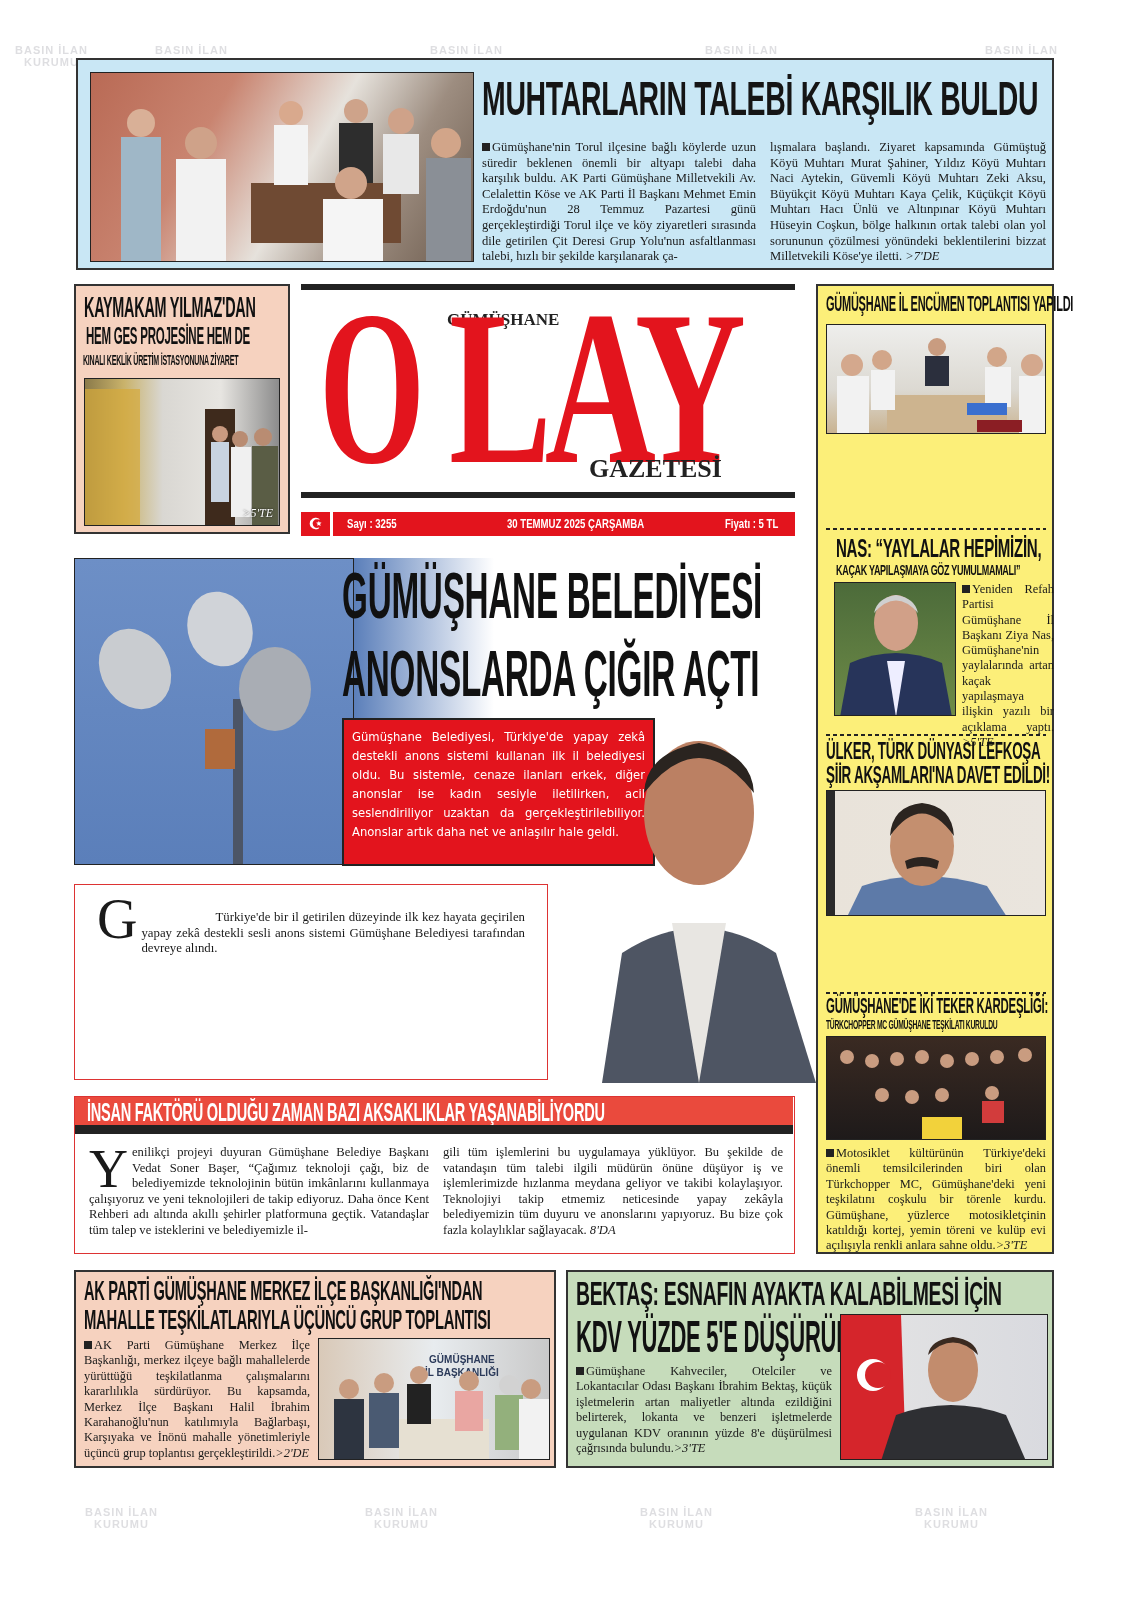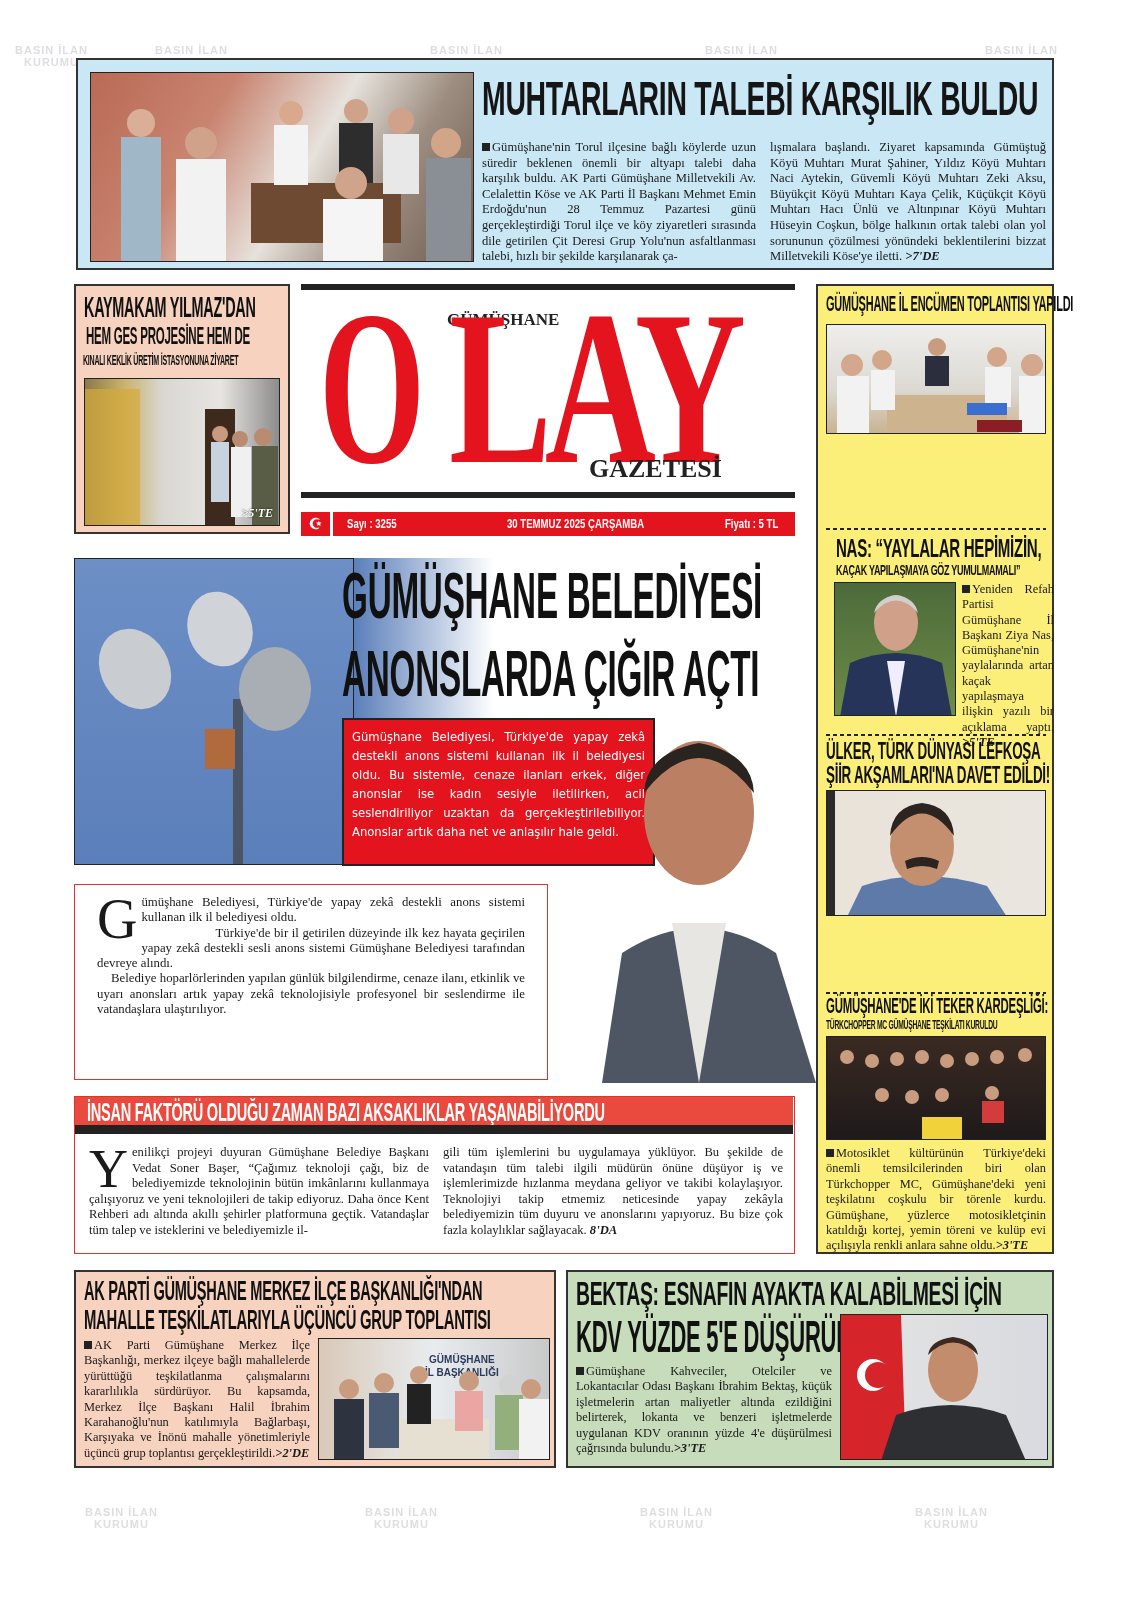--- a/index.html
+++ b/index.html
@@ -1,21 +1,21 @@
 <!DOCTYPE html>
 <html><head>
 <meta charset="utf-8">
 <style>
 *{box-sizing:border-box;margin:0;padding:0}
 body{width:1140px;height:1613px;background:#fff;position:relative;overflow:hidden;font-family:"Liberation Serif",serif;color:#111}
 .abs{position:absolute}
 .cond{font-family:"Liberation Sans",sans-serif;font-weight:bold;transform-origin:left top;letter-spacing:-0.5px}
 .body-text{font-family:"Liberation Serif",serif;font-size:12.6px;line-height:15.6px;text-align:justify;color:#1a1a1a}
 .photo{border:1.5px solid #222;overflow:hidden}
-.ref{font-weight:bold;font-style:italic}
+.ref{font-weight:normal;font-style:italic}
 .wm{position:absolute;font-family:"Liberation Sans",sans-serif;font-weight:bold;font-size:11px;color:rgba(160,160,170,0.35);text-align:center;line-height:12px;letter-spacing:1px;pointer-events:none}
 .wave{height:6px;background:repeating-linear-gradient(90deg,#222 0 4px,transparent 4px 7px);height:2px;margin:4px 0}
 .sq{display:inline-block;width:8px;height:8px;background:#222;margin-right:2px}
 </style>
 </head>
 <body>
 
 <div>
   <div class="wm" style="left:15px;top:44px">
       <div>BASIN İLAN</div>
@@ -138,23 +138,23 @@
     <svg width="234" height="380">
       <path d="M20 380 L40 250 Q117 200 194 250 L234 380 Z" fill="#4e5563"></path>
       <path d="M90 220 L117 380 L144 220 Z" fill="#e8e6e2"></path>
       <ellipse cx="117" cy="110" rx="55" ry="72" fill="#bb8063"></ellipse>
       <path d="M62 90 Q117 20 172 90 Q170 50 117 40 Q64 50 62 90 Z" fill="#2a2420"></path>
     </svg>
   </div>
   <div class="abs" style="left:0;top:326px;width:474px;height:196px;border:1.5px solid #d33;padding:10px 22px 6px 22px;background:#fff">
     <div class="body-text" style="font-size:12.8px;line-height:15.3px">
       <span style="float:left;font-size:56px;line-height:44px;margin:2px 4px 0 0;font-family:'Liberation Serif',serif">G</span>
-      <span>ümüşhane Belediyesi, Türkiye'de yapay zekâ destekli anons sistemi kullanan ilk il belediyesi oldu.</span><br>
+      <br>
       <span style="display:inline-block;width:74px"></span><span>Türkiye'de bir il getirilen düzeyinde ilk kez hayata geçirilen yapay zekâ destekli sesli anons sistemi Gümüşhane Belediyesi tarafından devreye alındı.</span><br>
-      <span style="display:inline-block;width:14px"></span><span>Belediye hoparlörlerinden yapılan günlük bilgilendirme, cenaze ilanı, etkinlik ve uyarı anonsları artık yapay zekâ teknolojisiyle profesyonel bir seslendirme ile vatandaşlara ulaştırılıyor.</span><br>
+      <span style="display:inline-block;width:14px"></span><br>
       <span style="display:inline-block;width:14px"></span>
     </div>
   </div>
 </div>
 
 <div class="abs" style="left:74px;top:1096px;width:721px;height:158px;border:1.5px solid #d33">
   <div class="abs" style="left:0;top:0;width:718px;height:28px;background:#ea4a3d"></div>
   <div class="abs cond" style="left:12px;top:2px;font-size:26px;line-height:26px;transform:scaleX(0.56);white-space:nowrap;color:#fff">İNSAN FAKTÖRÜ OLDUĞU ZAMAN BAZI AKSAKLIKLAR YAŞANABİLİYORDU</div>
   <div class="abs" style="left:0;top:28px;width:718px;height:9px;background:#222"></div>
   <div class="abs body-text" style="left:14px;top:48px;width:340px">
@@ -275,21 +275,21 @@
       <circle cx="212" cy="50" r="10" fill="#c99c80"></circle>
         <rect x="200" y="60" width="30" height="62" fill="#f2f2f2"></rect>
     </svg>
   </div>
 </div>
 
 <div class="abs" style="left:566px;top:1270px;width:488px;height:198px;background:#c6dcbb;border:2px solid #333">
   <div class="abs cond" style="left:8px;top:2px;font-size:34px;line-height:38px;transform:scaleX(0.57);white-space:nowrap">BEKTAŞ: ESNAFIN AYAKTA KALABİLMESİ İÇİN</div>
   <div class="abs cond" style="left:8px;top:42px;font-size:44px;line-height:46px;transform:scaleX(0.5);white-space:nowrap">KDV YÜZDE 5'E DÜŞÜRÜLMELİ</div>
   <div class="abs body-text" style="left:8px;top:92px;width:256px;font-size:12.4px;line-height:15.4px">
-    <span class="sq"></span><span>Gümüşhane Kahveciler, Otelciler ve Lokantacılar Odası Başkanı İbrahim Bektaş, küçük işletmelerin artan maliyetler altında ezildiğini belirterek, lokanta ve benzeri işletmelerde uygulanan KDV oranının yüzde 4'e düşürülmesi çağrısında bulundu.</span><span class="ref">&gt;3'TE</span>
+    <span class="sq"></span><span>Gümüşhane Kahveciler, Otelciler ve Lokantacılar Odası Başkanı İbrahim Bektaş, küçük işletmelerin artan maliyetler altında ezildiğini belirterek, lokanta ve benzeri işletmelerde uygulanan KDV oranının yüzde 8'e düşürülmesi çağrısında bulundu.</span><span class="ref">&gt;3'TE</span>
   </div>
   <div class="abs photo" style="left:272px;top:42px;width:208px;height:146px;background:linear-gradient(90deg,#e4e4e4,#d9dadf)">
     <svg width="208" height="146">
       <path d="M0 0 L60 0 L65 146 L0 146 Z" fill="#d5252b"></path>
       <circle cx="32" cy="60" r="16" fill="#fff"></circle>
         <circle cx="37" cy="60" r="13" fill="#d5252b"></circle>
       <path d="M40 146 L55 100 Q110 80 165 100 L185 146Z" fill="#2e2f33"></path>
       <ellipse cx="112" cy="55" rx="25" ry="32" fill="#c28c6d"></ellipse>
       <path d="M87 40 Q112 15 137 40 Q135 25 112 22 Q89 25 87 40Z" fill="#3a2a20"></path>
     </svg>

